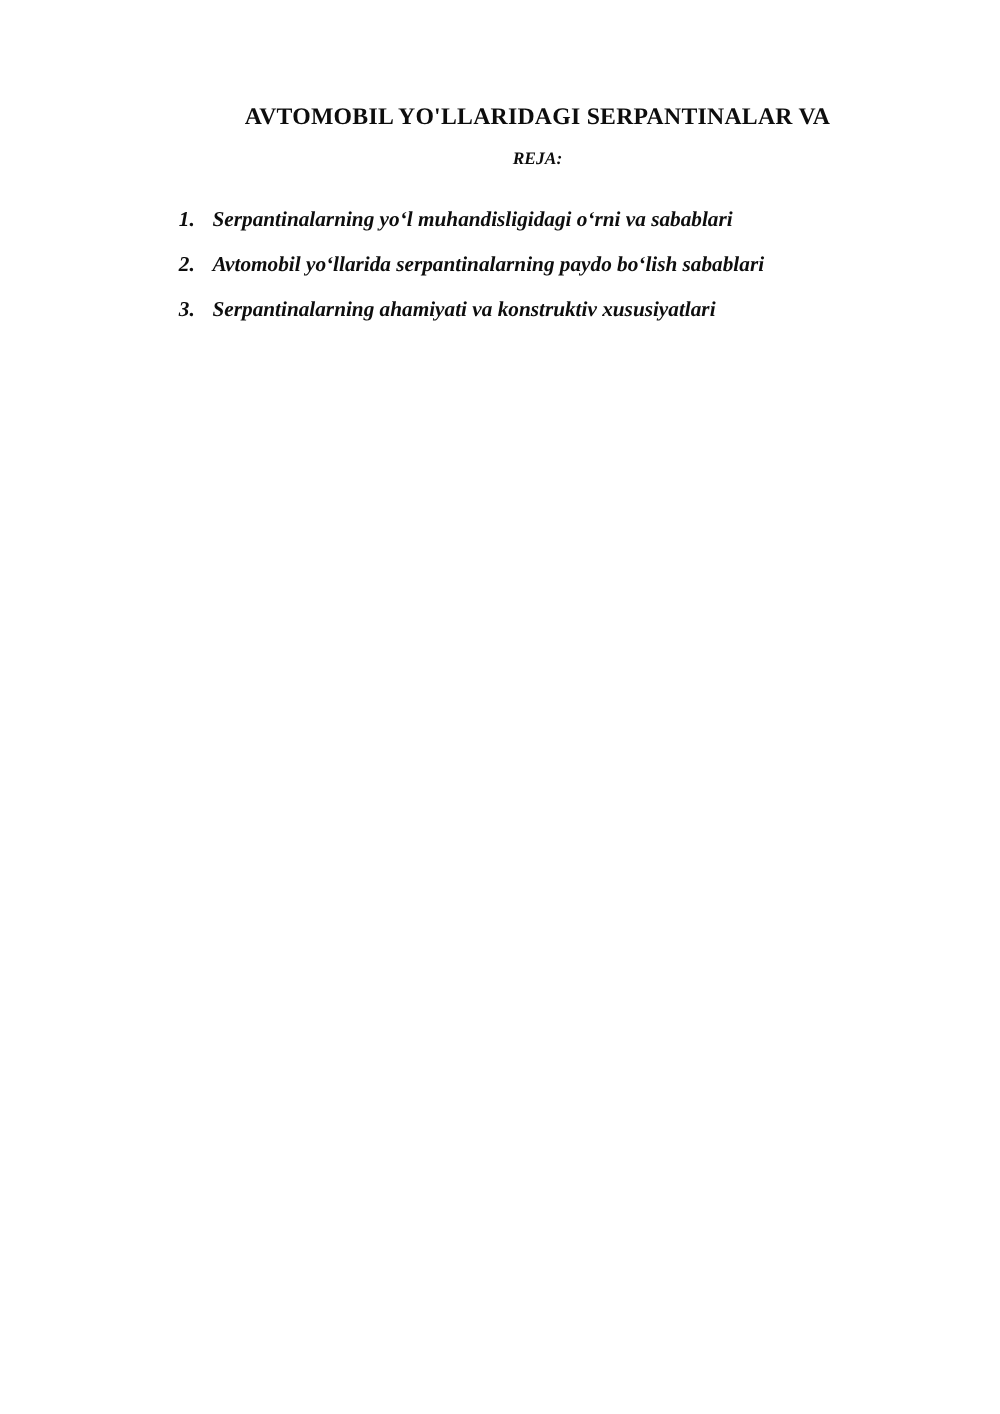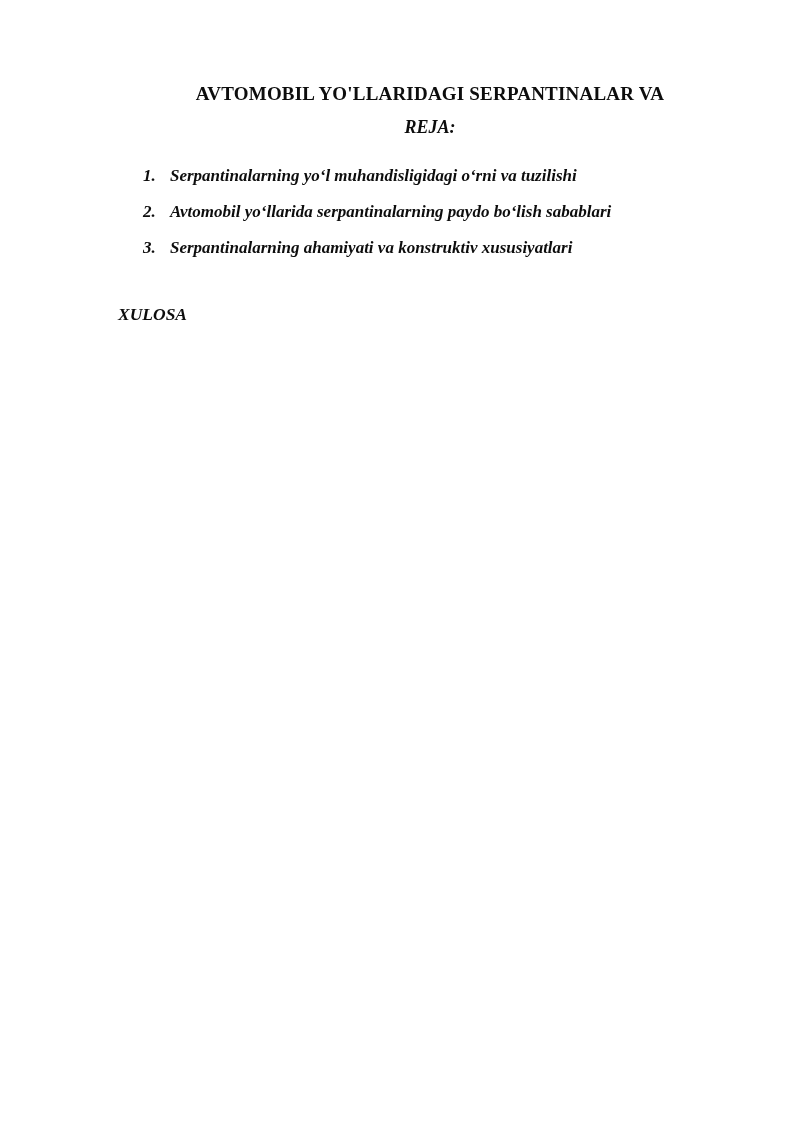--- a/index.html
+++ b/index.html
@@ -21,21 +21,21 @@
     text-align: center;
     font-weight: bold;
     font-size: 19px;
     line-height: 31px;
     letter-spacing: 0.2px;
   }
   .plan-heading {
     text-align: center;
     font-weight: bold;
     font-style: italic;
-    font-size: 18px;
+    font-size: 14px;
     line-height: 31px;
   }
   .plan-list {
     margin-top: 13px;
     padding-left: 25px; 
   }
   .plan-item {
     display: flex;
     align-items: baseline;
     font-weight: bold;
@@ -65,30 +65,29 @@
 
     <div class="doc-title">
       <div>AVTOMOBIL YO'LLARIDAGI SERPANTINALAR VA</div>
     </div>
 
     <div class="plan-heading">REJA:</div>
 
     <div class="plan-list">
       <div class="plan-item">
         <span class="num">1.</span>
-        <span class="txt">Serpantinalarning yo‘l muhandisligidagi o‘rni va tuzilishi</span>
+        <span class="txt">Serpantinalarning yo‘l muhandisligidagi o‘rni va sabablari</span>
       </div>
       <div class="plan-item">
         <span class="num">2.</span>
         <span class="txt">Avtomobil yo‘llarida serpantinalarning paydo bo‘lish sabablari</span>
       </div>
       <div class="plan-item">
         <span class="num">3.</span>
         <span class="txt">Serpantinalarning ahamiyati va konstruktiv xususiyatlari</span>
       </div>
     </div>
 
     <div class="closing">
-      <div>XULOSA</div>
     </div>
 
   </div>
 </div>
 
 </body></html>

